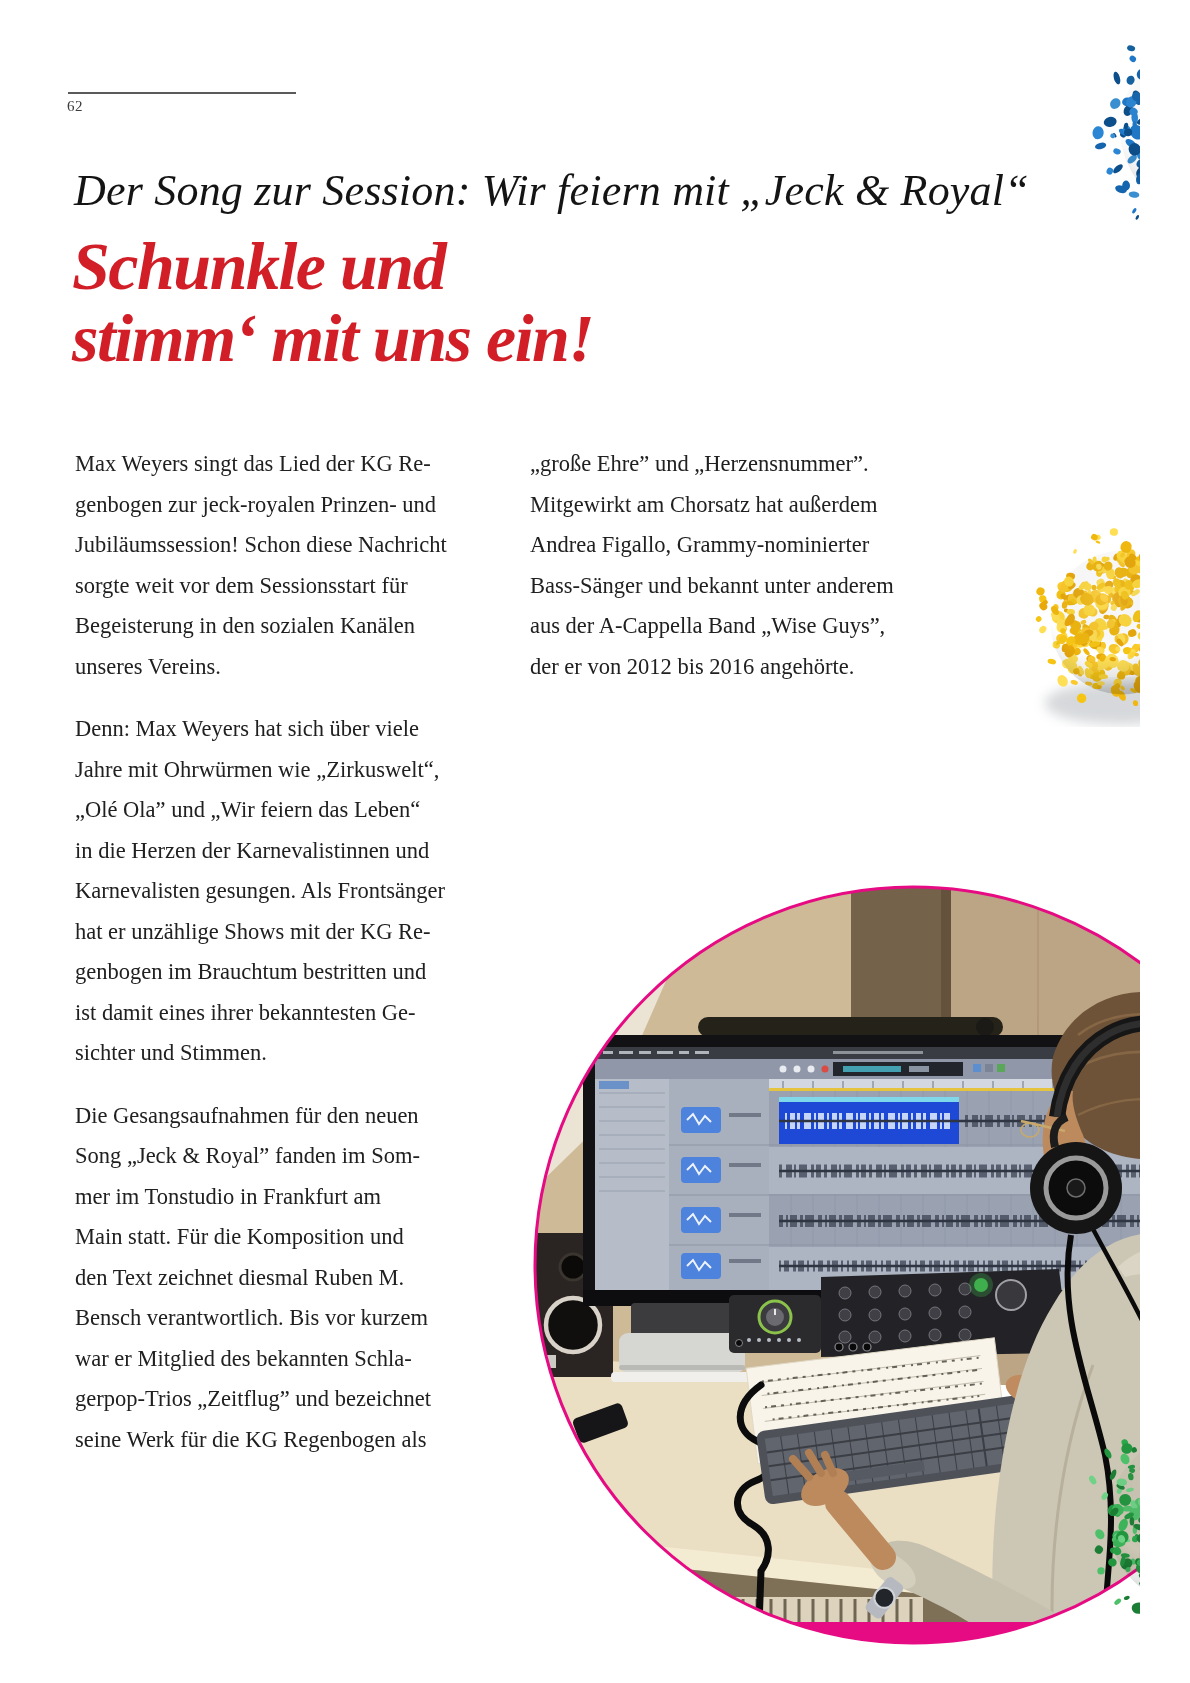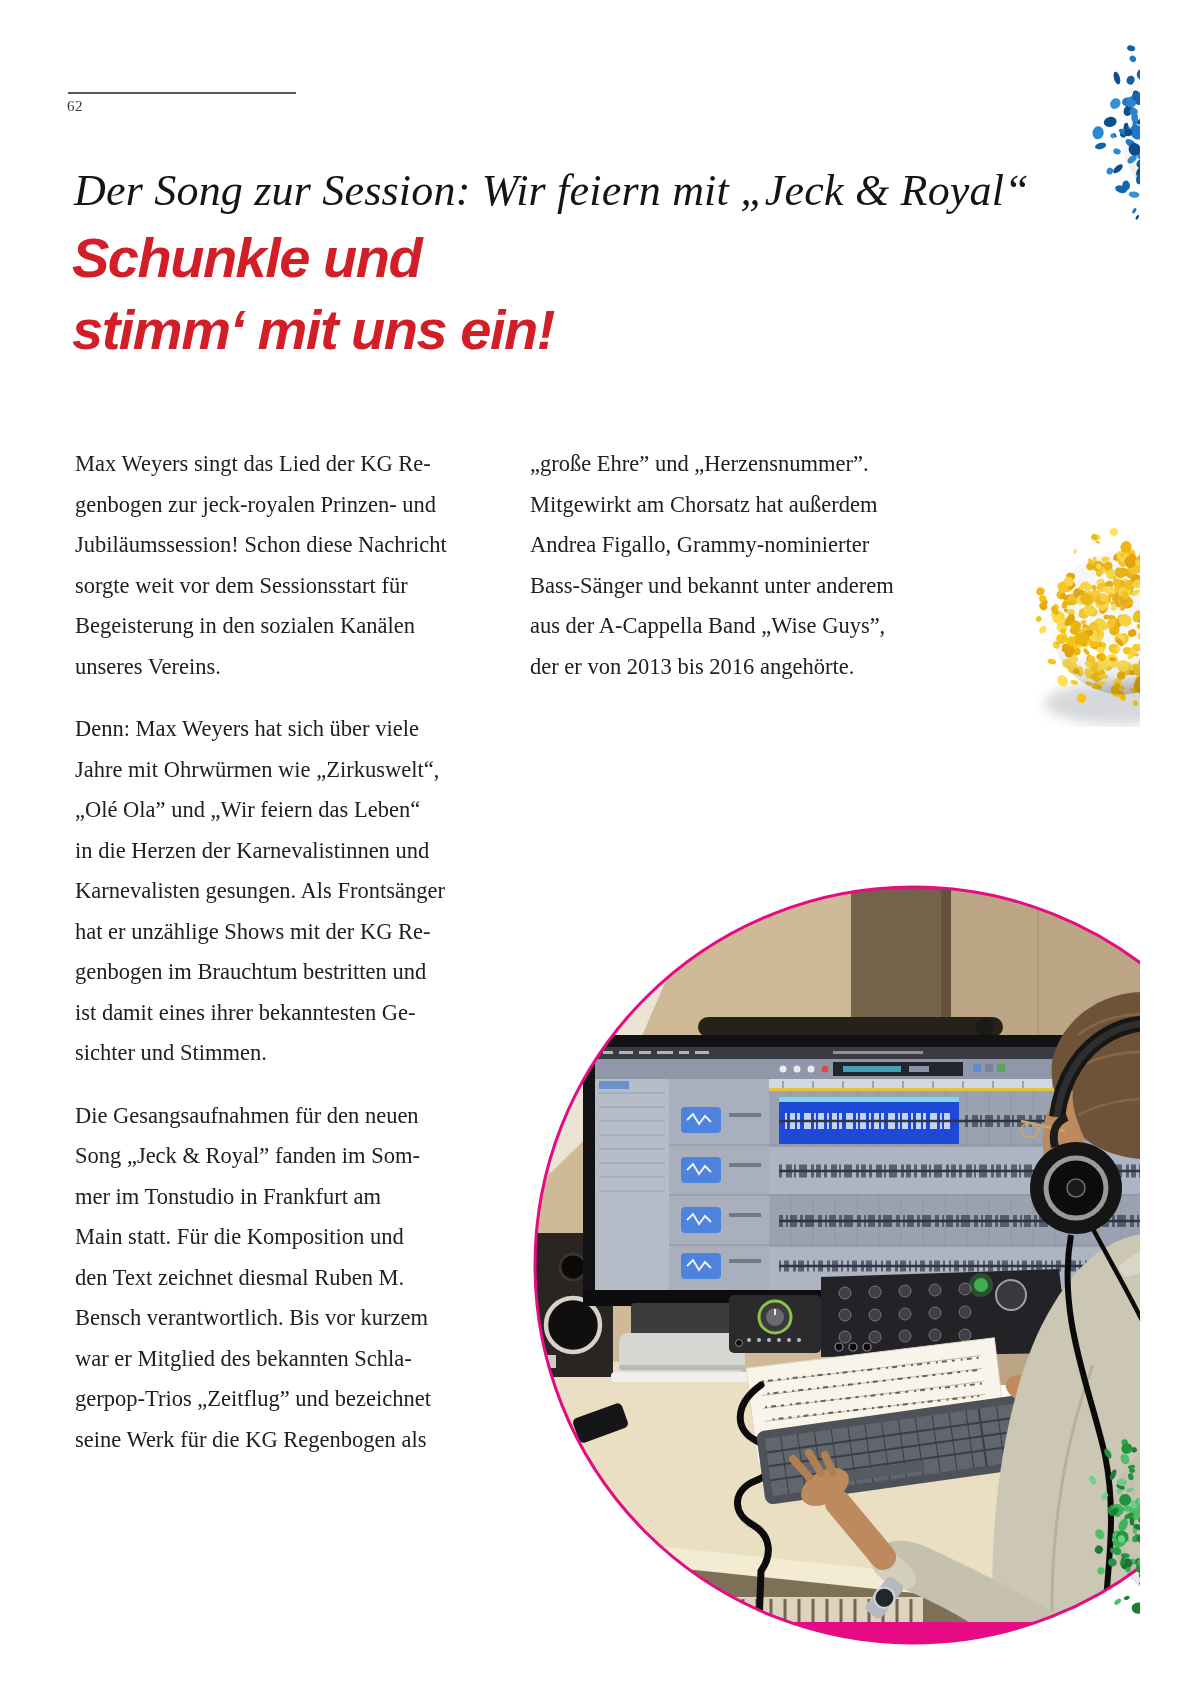--- a/index.html
+++ b/index.html
@@ -3,21 +3,21 @@
 <meta charset="utf-8">
 <style>
   html,body{margin:0;padding:0;background:#ffffff;}
   .page{position:relative;width:1140px;height:1683px;background:#fff;overflow:hidden;
         font-family:"Liberation Serif",serif;}
   .rule{position:absolute;left:68px;top:92px;width:228px;height:2px;background:#5a5a5a;}
   .pagenum{position:absolute;left:67px;top:98px;font-size:15px;color:#3c3c3c;letter-spacing:.5px;}
   .kicker{position:absolute;left:74px;top:128px;font-style:italic;font-weight:400;
           font-size:44px;color:#141414;letter-spacing:.2px;white-space:nowrap;}
   .title{position:absolute;left:72px;top:184px;font-style:italic;font-weight:bold;
-         font-family:Liberation Sans, sans-serif;font-size:56px;line-height:72px;
+         font-family:Liberation Serif, serif;font-size:68px;line-height:72px;
          letter-spacing:-1.5px;color:var(--red,#d21e27);}
   .title span{display:block;}
   .columns{position:absolute;left:75px;top:434px;width:900px;display:flex;gap:28px;}
   .col{width:427px;}
   .col p{margin:10px 0 22px 0;font-size:22.5px;line-height:40.5px;color:var(--body,#202020);
          white-space:pre-line;}
   .photo-wrap{position:absolute;left:533px;top:885px;width:760px;height:760px;}
   .confetti{position:absolute;}
   .z-photo{z-index:2;} .z-confetti{z-index:3;} .z-text{z-index:4;}
 </style>
@@ -62,21 +62,21 @@
 war er Mitglied des bekannten Schla-
 gerpop-Trios „Zeitflug” und bezeichnet
 seine Werk für die KG Regenbogen als</p>
     </div>
     <div class="col">
       <p>„große Ehre” und „Herzensnummer”.
 Mitgewirkt am Chorsatz hat außerdem
 Andrea Figallo, Grammy-nominierter
 Bass-Sänger und bekannt unter anderem
 aus der A-Cappella Band „Wise Guys”,
-der er von 2013 bis 2016 angehörte.</p>
+der er von 2012 bis 2016 angehörte.</p>
     </div>
   </div>
 
   <div class="photo-wrap z-photo">
     <svg width="760" height="760" viewBox="0 0 760 760">
       <defs>
         <clipPath id="pc">
             <circle cx="380" cy="380" r="378"></circle>
           </clipPath>
       </defs>

